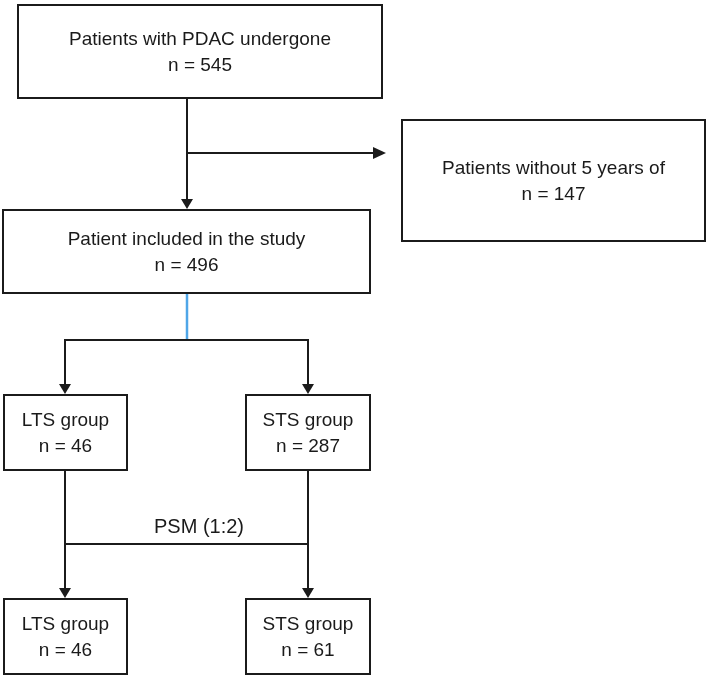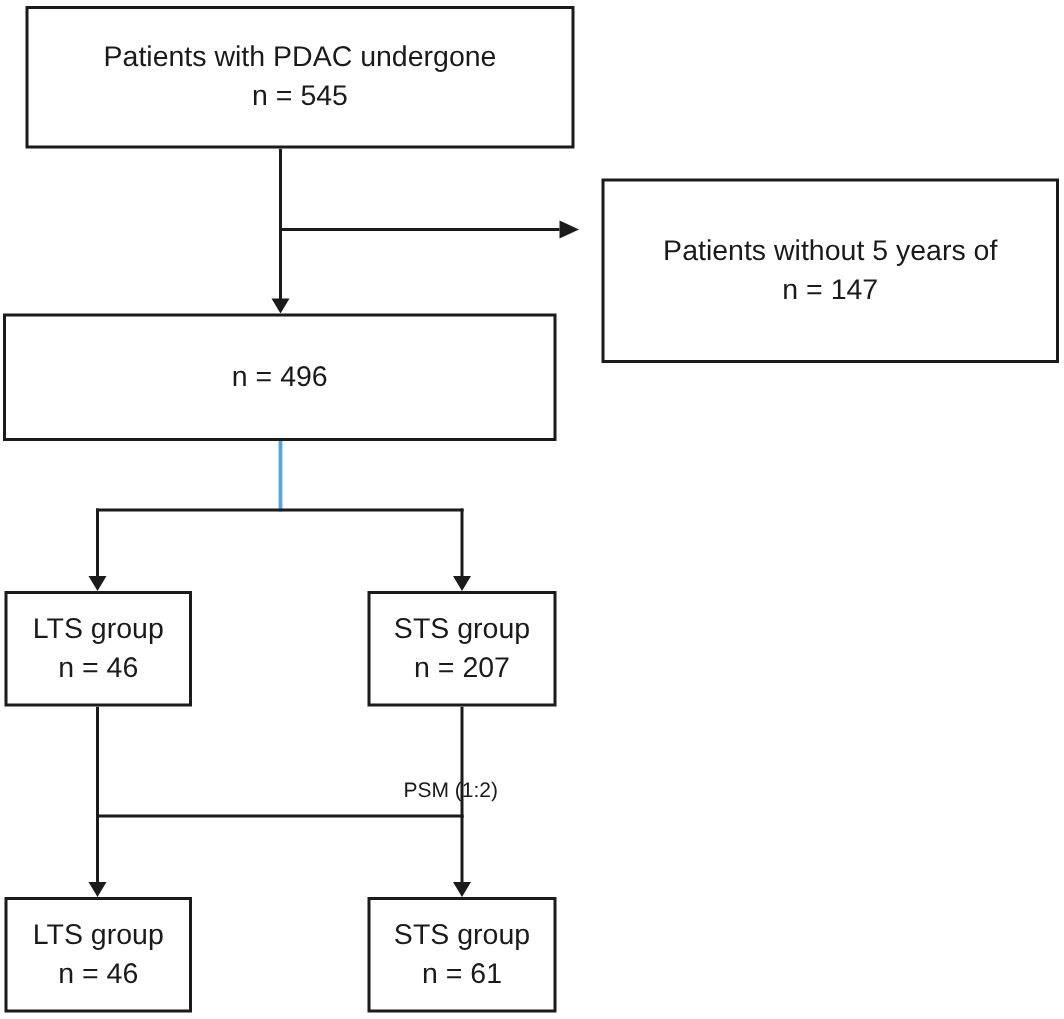--- a/index.html
+++ b/index.html
@@ -39,22 +39,22 @@
     text-align: center;
     font-size: 19px;
     line-height: 26px;
   }
   .box span { display: block; white-space: nowrap; }
   .psm-label {
     position: absolute;
     left: 66px;
     top: 513px;
     width: 266px;
-    text-align: right;
-    font-size: 14px;
+    text-align: center;
+    font-size: 20px;
     line-height: 26px;
     white-space: nowrap;
   }
 </style>
 </head>
 <body>
 
 <div class="canvas">
 
   <svg class="connector-layer" width="709" height="679" viewBox="0 0 709 679" aria-hidden="true">
@@ -92,31 +92,32 @@
     <span>Patients with PDAC undergone</span>
     <span>n = 545</span>
   </div>
 
   <div class="box" style="left:401px; top:95px; width:305px; height:123px;margin-top:24px;">
     <span>Patients without 5 years of</span>
     <span>n = 147</span>
   </div>
 
   <div class="box" style="left:2px; top:209px; width:369px; height:85px;">
+    <span>Patient included in the study</span>
     <span>n = 496</span>
   </div>
 
   <div class="box" style="left:3px; top:394px; width:125px; height:77px;">
     <span>LTS group</span>
     <span>n = 46</span>
   </div>
 
   <div class="box" style="left:245px; top:394px; width:126px; height:77px;">
     <span>STS group</span>
-    <span>n = 207</span>
+    <span>n = 287</span>
   </div>
 
   <div class="psm-label">PSM (1:2)</div>
 
   <div class="box" style="left:3px; top:598px; width:125px; height:77px;">
     <span>LTS group</span>
     <span>n = 46</span>
   </div>
 
   <div class="box" style="left:245px; top:598px; width:126px; height:77px;">

